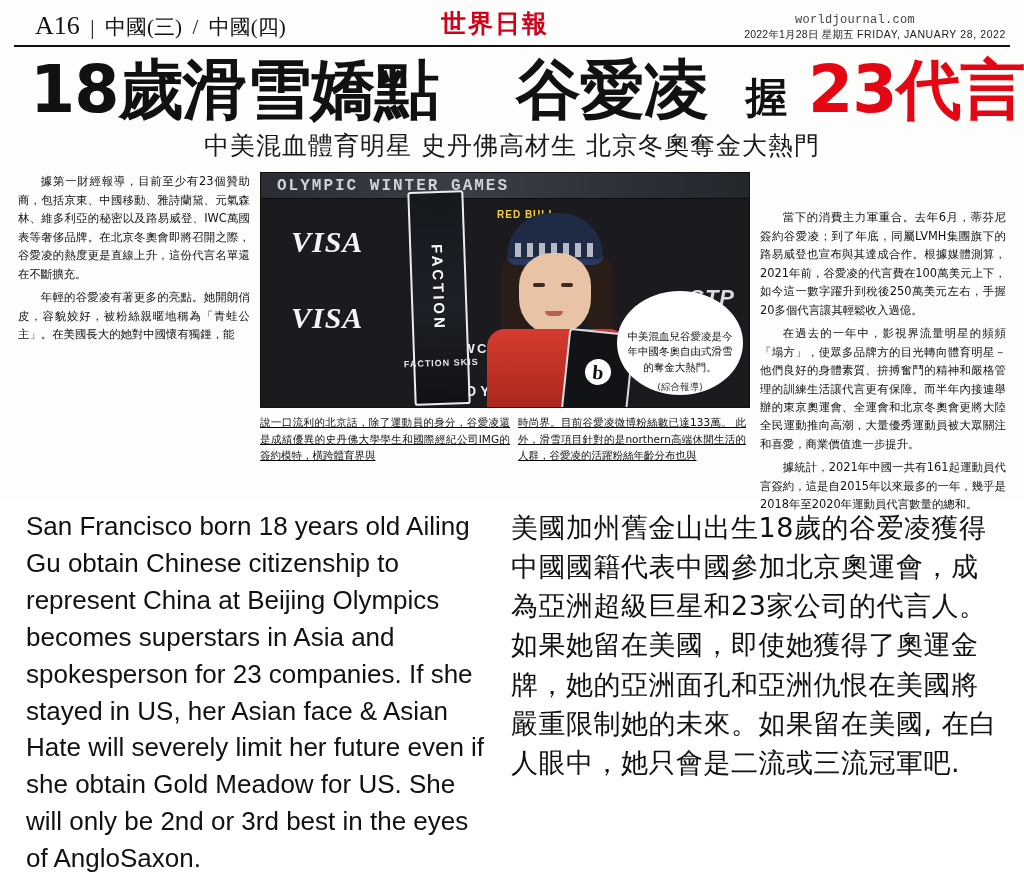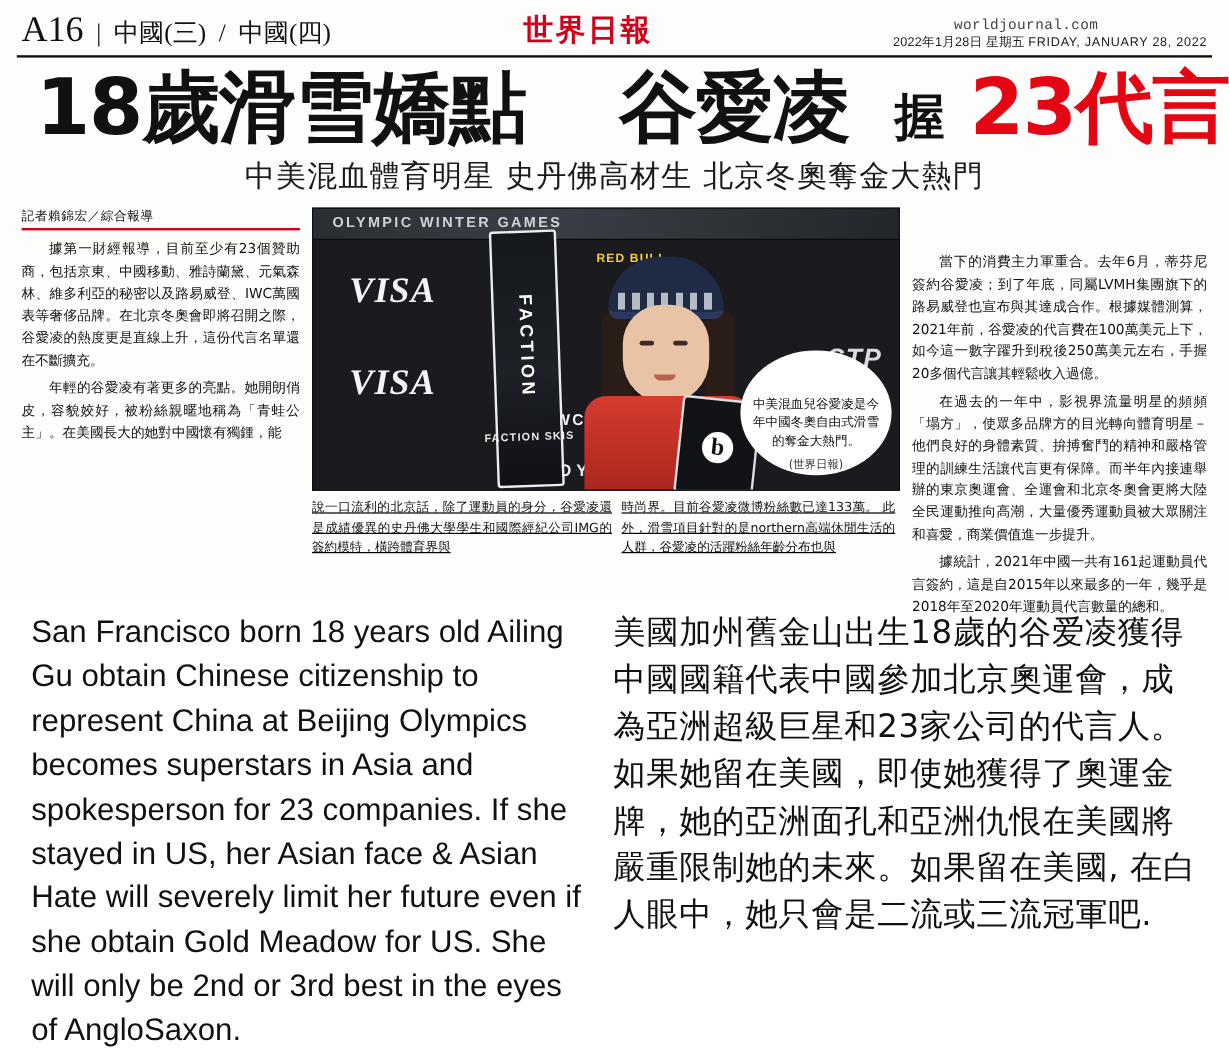--- a/index.html
+++ b/index.html
@@ -32,21 +32,21 @@
     padding: 2px 4px 4px 4px;
     border-bottom: 2.5px solid #111;
   }
   .masthead-left {
     font-family: "Liberation Serif", serif;
     font-size: 21px;
     letter-spacing: 0px;
     white-space: nowrap;
     color: #111;
   }
-  .masthead-left .page-no { font-size: 30px; }
+  .masthead-left .page-no { font-size: 26px; margin-left: 17px; }
   .masthead-center {
     font-family: "DejaVu Sans", sans-serif;
     font-weight: bold;
     font-size: 25px;
     color: #d0021b;
     letter-spacing: 2px;
     transform: translateY(-1px);
   }
   .masthead-right {
     text-align: right;
@@ -132,22 +132,22 @@
     background: #1b1b1f;
     overflow: hidden;
     border: 1px solid #111;
   }
   .photo .banner-top {
     position: absolute; left: 0; top: 0; width: 100%; height: 26px;
     background: linear-gradient(90deg,#2a2d33 0%, #3a3f47 40%, #23262b 100%);
     border-bottom: 1px solid #0c0c0e;
   }
   .photo .banner-top .btxt {
-    position: absolute; top: 4px; font-family: Liberation Sans, sans-serif;
-    font-size: 12px; font-weight: bold; color: #cfd3d8; letter-spacing: 2px;
+    position: absolute; top: 4px; font-family: Liberation Mono, monospace;
+    font-size: 16px; font-weight: bold; color: #cfd3d8; letter-spacing: 2px;
   }
   .photo .logo-visa {
     position: absolute; left: 18px; font-family: "Liberation Serif", serif;
     font-style: italic; font-weight: bold; font-size: 30px; color: #f2f4f8;
     letter-spacing: 1px;
     margin-left: 12px;
   }
   .photo .logo-visa.v1 { top: 52px; }
   .photo .logo-visa.v2 { top: 128px; }
   .photo .logo-toyota {
@@ -310,21 +310,20 @@
       <span class="blk">谷愛凌</span>
       <span class="blk small">握</span>
       <span class="red">23代言</span>
     </div>
 
     <div class="subhead">中美混血體育明星  史丹佛高材生  北京冬奧奪金大熱門</div>
 
     <div class="body-grid">
 
       <div class="col col-left">
-        <div class="byline">記者賴錦宏／綜合報導</div>
         <p class="para">據第一財經報導，目前至少有23個贊助商，包括京東、中國移動、雅詩蘭黛、元氣森林、維多利亞的秘密以及路易威登、IWC萬國表等奢侈品牌。在北京冬奧會即將召開之際，谷愛凌的熱度更是直線上升，這份代言名單還在不斷擴充。</p>
         <p class="para">年輕的谷愛凌有著更多的亮點。她開朗俏皮，容貌姣好，被粉絲親暱地稱為「青蛙公主」。在美國長大的她對中國懷有獨鍾，能</p>
       </div>
 
       <div class="col col-mid">
         <div class="photo">
           <div class="banner-top">
             <span class="btxt" style="left:16px;">OLYMPIC WINTER GAMES</span>
           </div>
           <div class="logo-visa v1">VISA</div>
@@ -349,21 +348,21 @@
             <div class="mouth"></div>
             <div class="jacket"></div>
             <div class="board">
               <span class="b-b">b</span>
             </div>
           </div>
 
           <div class="bubble">
             <div class="btext">
               <span>中美混血兒谷愛凌是今年中國冬奧自由式滑雪的奪金大熱門。</span>
-              <span class="bsrc">(世界日報)</span>
+              <span class="bsrc">(綜合報導)</span>
             </div>
           </div>
         </div>
 
         <div class="caption-row">
           <div class="caption c1">說一口流利的北京話，除了運動員的身分，谷愛凌還是成績優異的史丹佛大學學生和國際經紀公司IMG的簽約模特，橫跨體育界與</div>
           <div class="caption c2">時尚界。目前谷愛凌微博粉絲數已達133萬。
 此外，滑雪項目針對的是northern高端休閒生活的人群，谷愛凌的活躍粉絲年齡分布也與</div>
         </div>
       </div>

